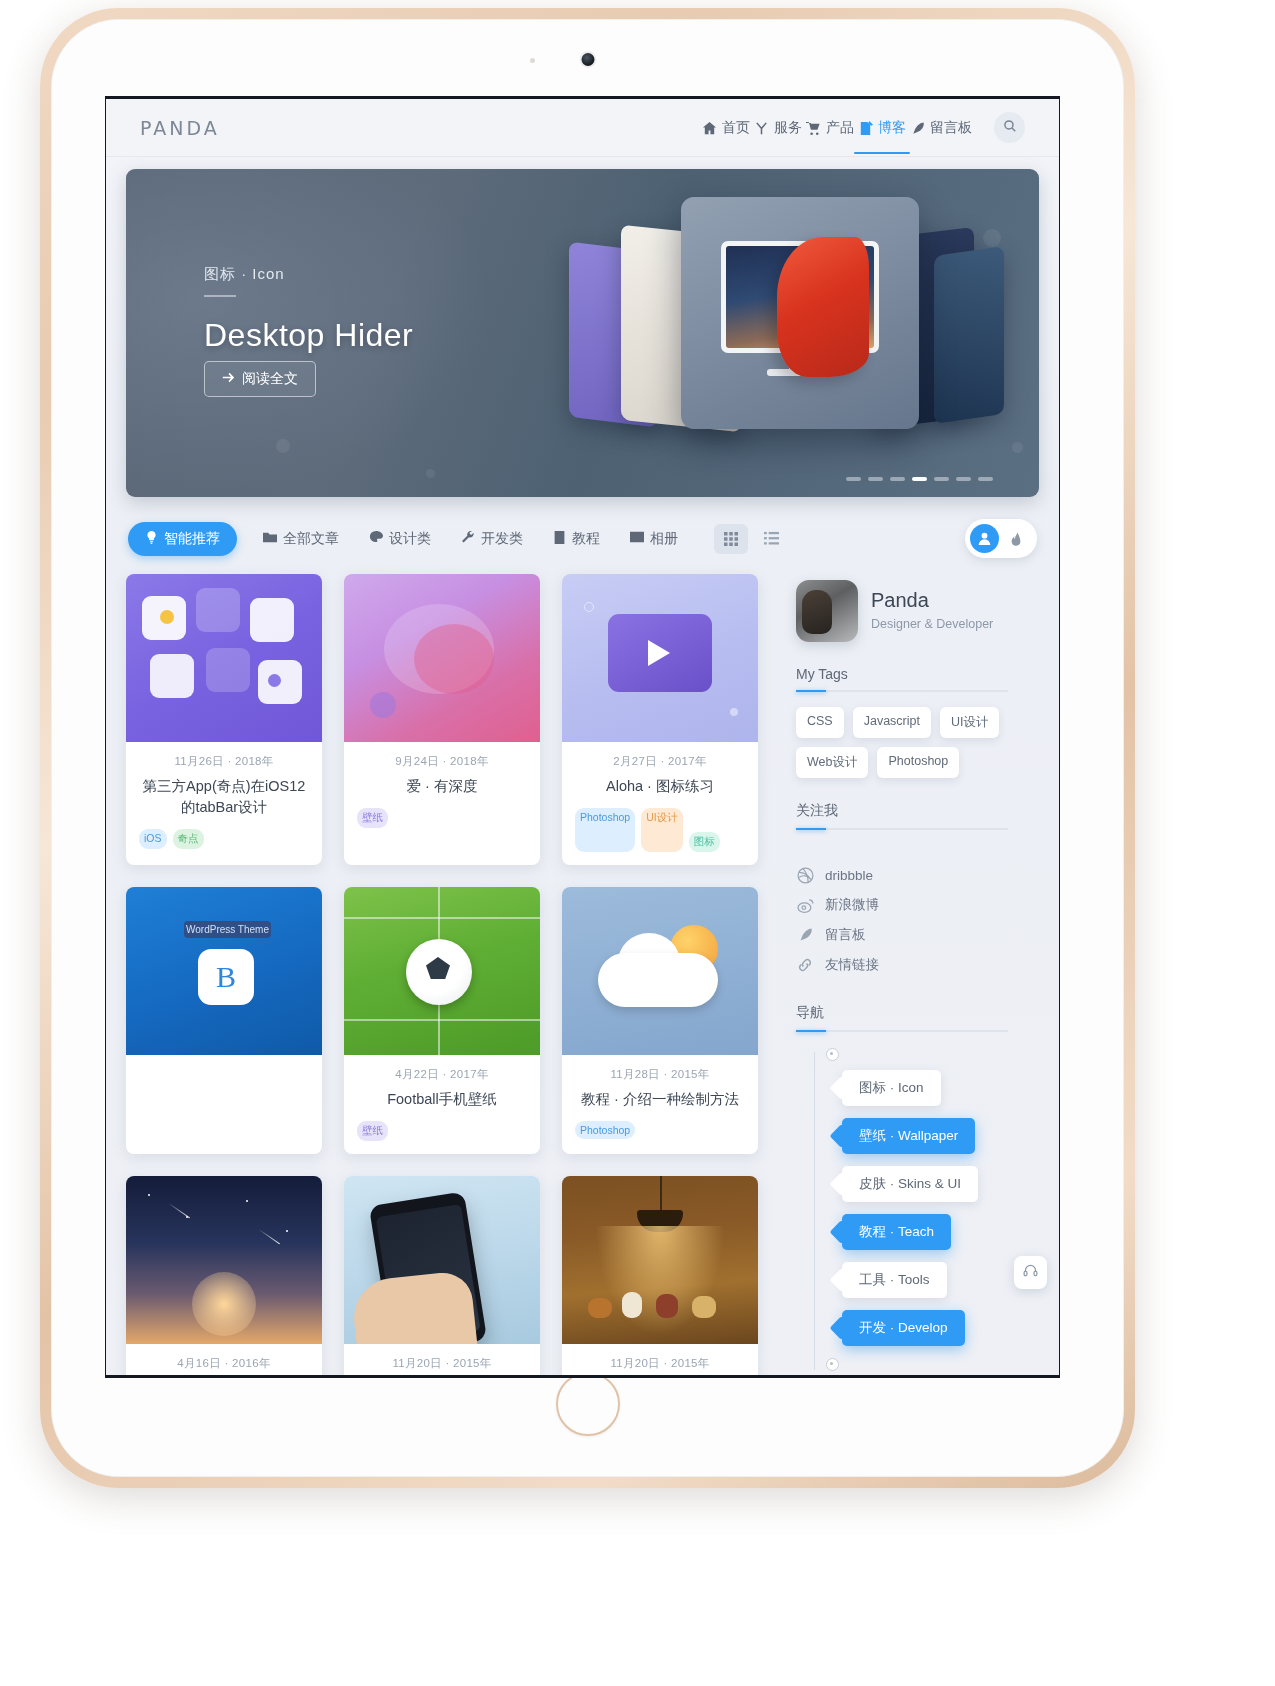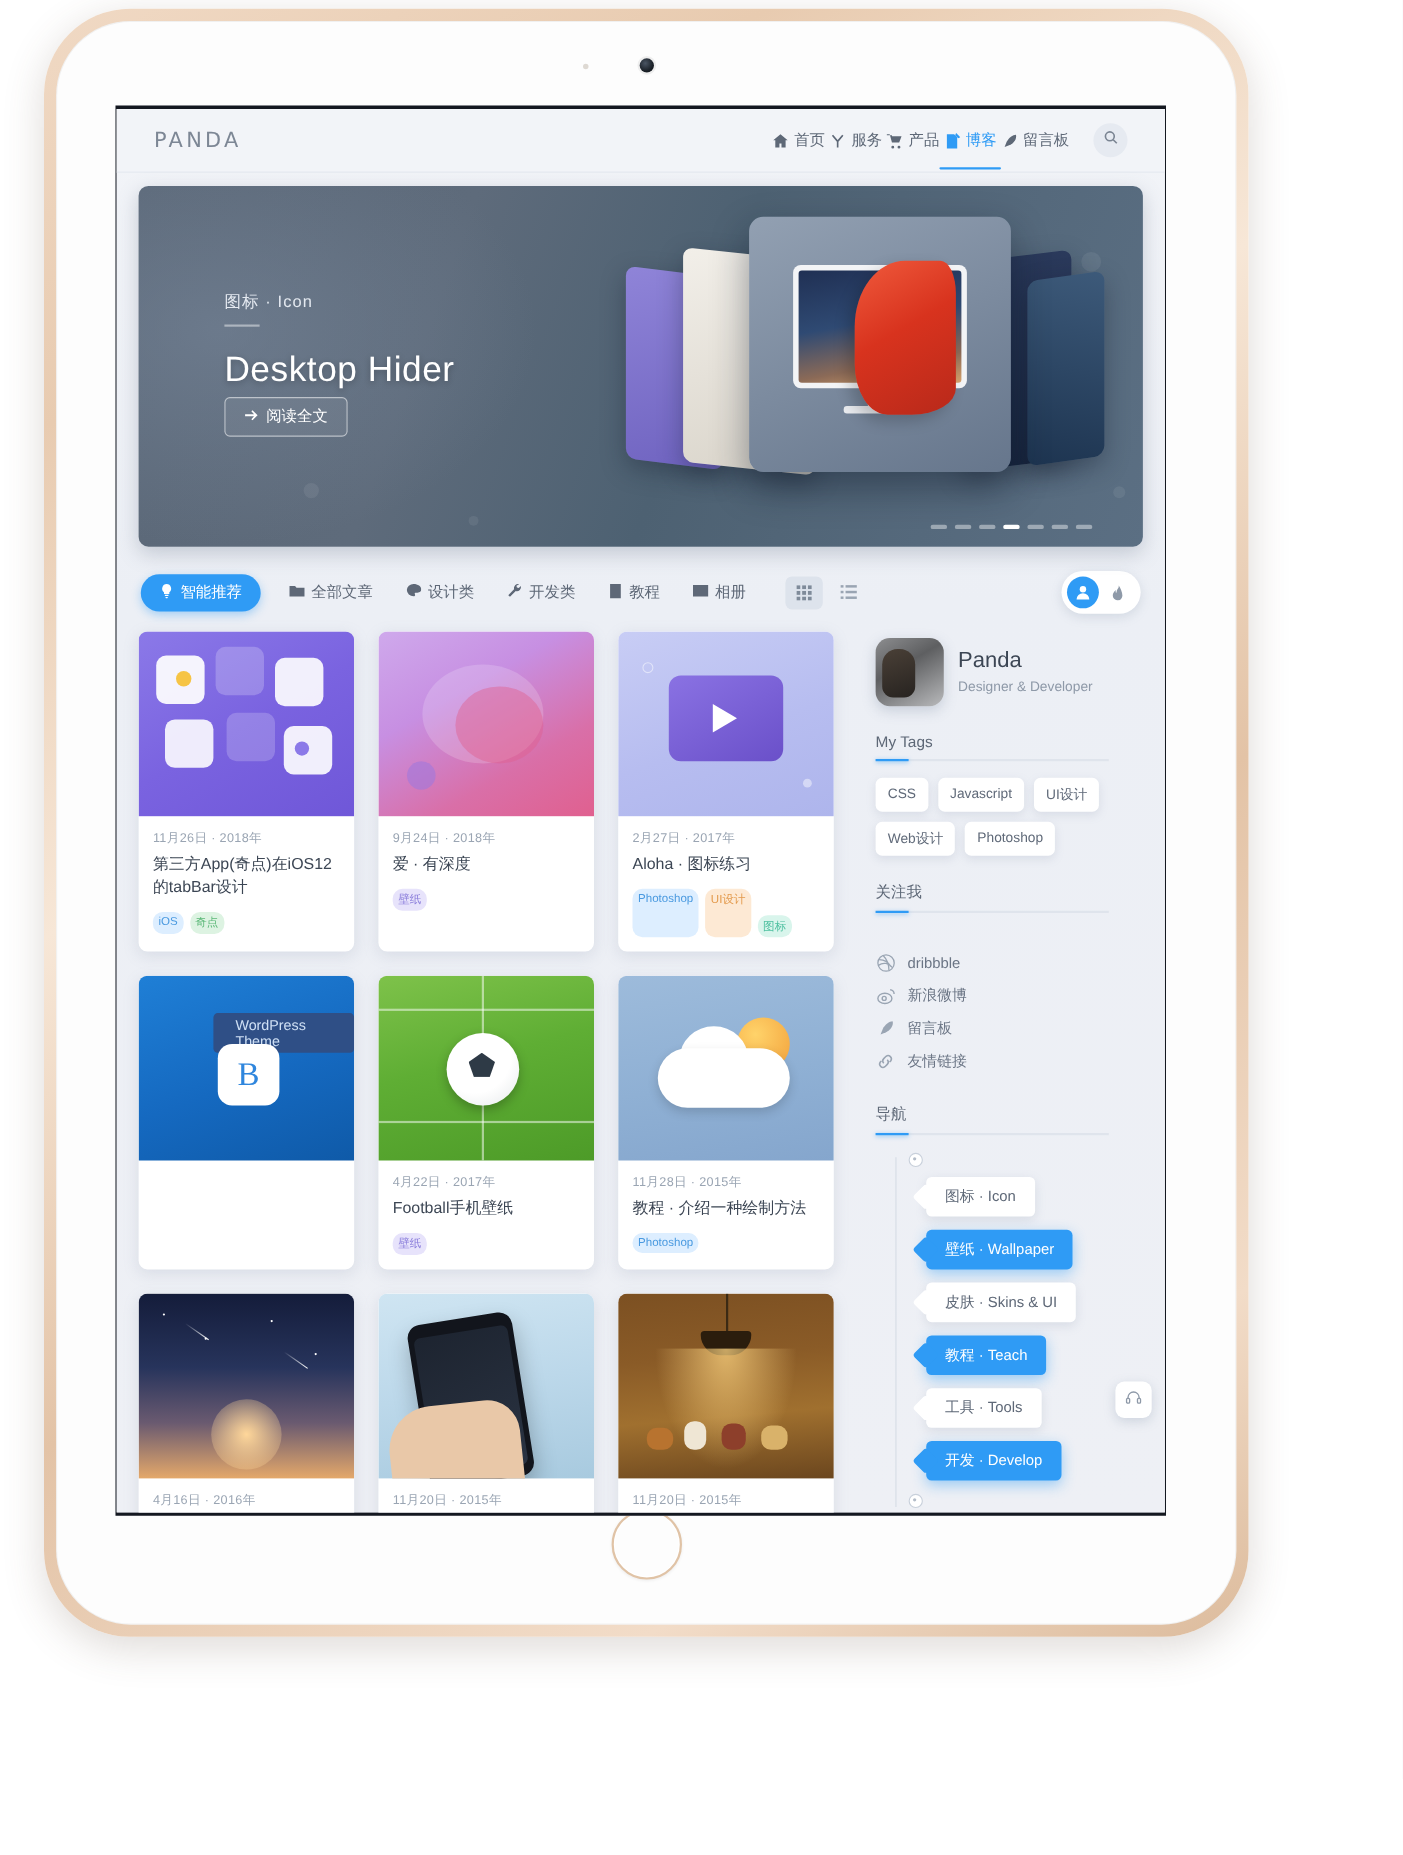--- a/index.html
+++ b/index.html
@@ -169,21 +169,21 @@
   .pp-ic { width: 26px; height: 26px; display:flex; align-items:center; justify-content:center; color:#8e99a8; cursor:pointer; }
 
   
   .content { display: flex; padding: 16px 20px 0; gap: 18px; }
   .cards { width: 652px; display: flex; flex-wrap: wrap; gap: 22px; }
   .card {
     width: 196px; background: #fff; border-radius: 8px; overflow: hidden;
     box-shadow: 0 4px 14px rgba(120,135,160,.18);
   }
   .card-img { height: 168px; position: relative; overflow: hidden; }
-  .card-body { padding: 12px 13px 13px; }
+  .card-body { padding: 12px 13px 13px; text-align: center; }
   .card-date { font-size: 11.5px; color: #9aa5b3; letter-spacing: .3px; }
   .card-title { font-size: 14.5px; color: #3c4654; line-height: 1.45; margin-top: 7px; }
   .card-tags { display: flex; flex-wrap: wrap; gap: 6px; margin-top: 11px; }
   .tag { font-size: 10.5px; padding: 3px 5px; border-radius: 9px; }
   .t-blue { background: #ddeeff; color: #4a9ae0; }
   .t-green { background: #ddf3e2; color: #5cb878; }
   .t-purple { background: #e7e3fb; color: #8a7ddb; }
   .t-orange { background: #fde9d4; color: #e39a4c; }
   .t-mint { background: #d9f5ec; color: #4ec0a0; margin-top: 24px; }
   .t-gray { background: #eef0f4; color: #98a2b0; }
@@ -198,22 +198,22 @@
   .art-night { background: linear-gradient(180deg,#141c3a 0%, #27345c 40%, #6a5a70 70%, #e4a86a 100%); }
   .art-phone { background: linear-gradient(170deg,#cfe5f2 0%, #bcd8ea 50%, #a8cadf 100%); }
   .art-lamp  { background: linear-gradient(175deg,#7c5022 0%, #8a5b27 35%, #a0702f 65%, #6b461e 100%); }
 
   .sq { position: absolute; border-radius: 9px; background: rgba(255,255,255,.2); }
   .circ { position: absolute; border-radius: 50%; }
   .playbox { position:absolute; left: 46px; top: 40px; width: 104px; height: 78px;
     background: linear-gradient(150deg,#8a72e3,#6a50c9); border-radius: 11px; }
   .playbox::after { content:""; position:absolute; left:40px; top:26px;
     border-left: 22px solid #fff; border-top: 13px solid transparent; border-bottom: 13px solid transparent; }
-  .wp-chip { position:absolute; left: 68px; top: 34px; background:#2f4f86; color:#cfe0f5;
-    font-size: 13px; padding: 3px 20px; border-radius: 4px; }
+  .wp-chip { position:absolute; left: 58px; top: 34px; background:#2f4f86; color:#cfe0f5;
+    font-size: 10px; padding: 3px 2px; border-radius: 4px; }
   .wp-b { position:absolute; left: 72px; top: 62px; width: 56px; height: 56px; background:#fff;
     border-radius: 13px; display:flex; align-items:center; justify-content:center;
     color:#2f86dd; font-size: 30px; font-family:"Liberation Serif", serif; }
   .soccer { position:absolute; left: 62px; top: 52px; width: 66px; height: 66px; border-radius:50%;
     background: radial-gradient(circle at 38% 32%, #ffffff 55%, #e5e8ea 100%);
     box-shadow: 0 4px 10px rgba(0,0,0,.25); }
   .soccer::before { content:""; position:absolute; left:20px; top:18px; width:24px; height:22px;
     background:#2e3a46; clip-path: polygon(50% 0,100% 38%,80% 100%,20% 100%,0 38%); }
   .pitch-l { position:absolute; background: rgba(255,255,255,.5); }
   .cloudy { position:absolute; left: 36px; top: 66px; width: 120px; height: 54px;

